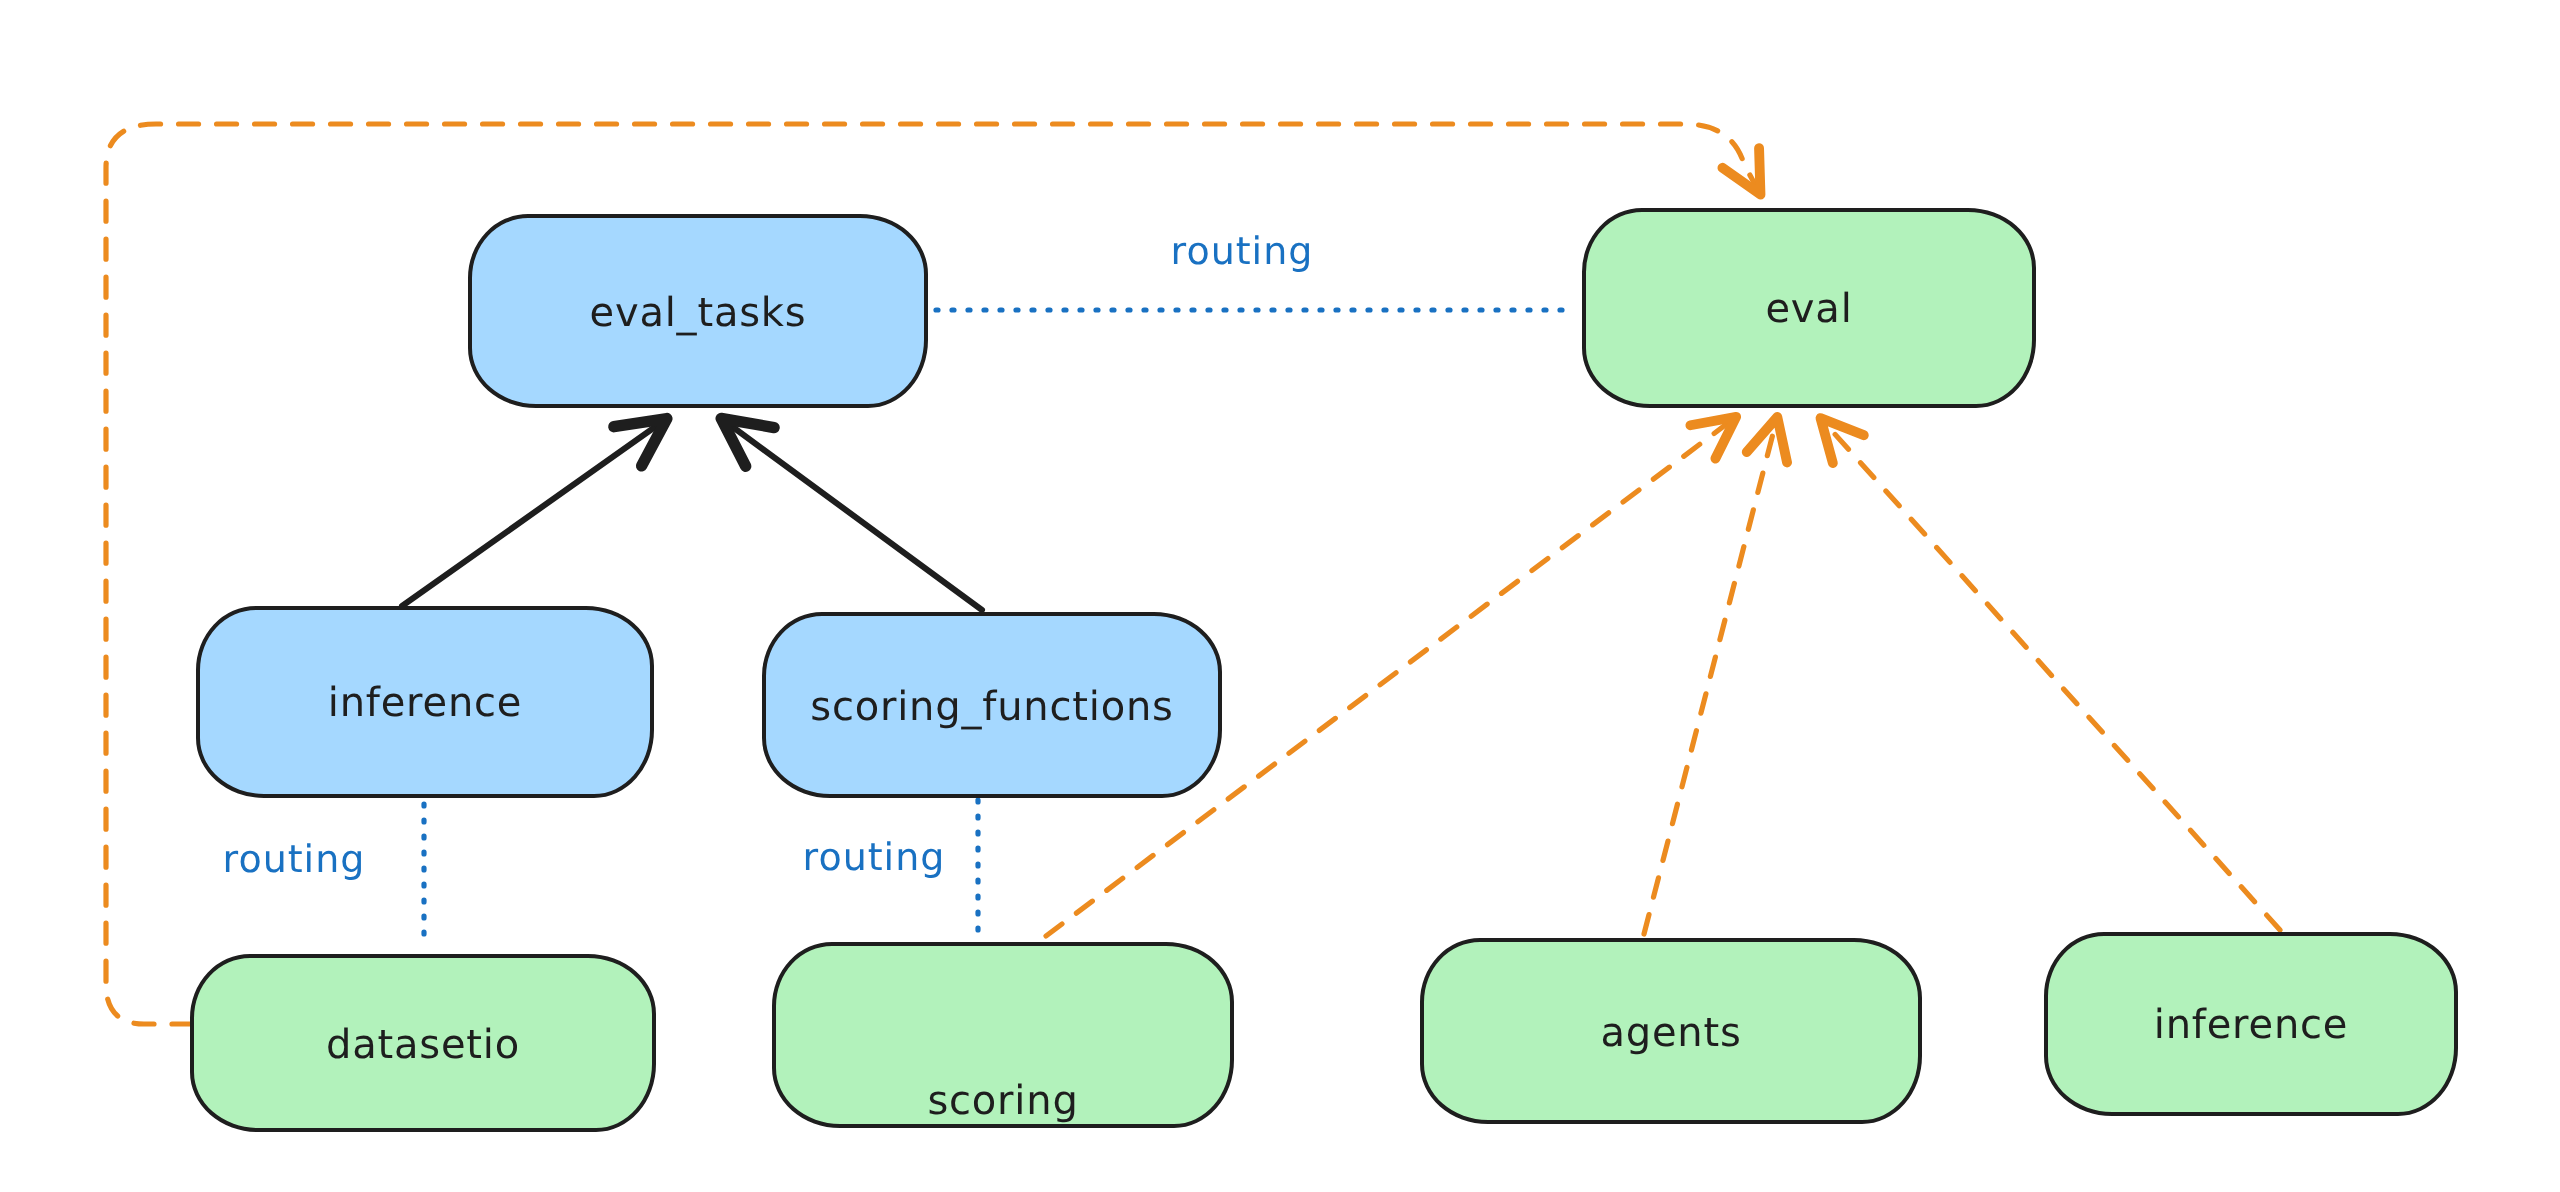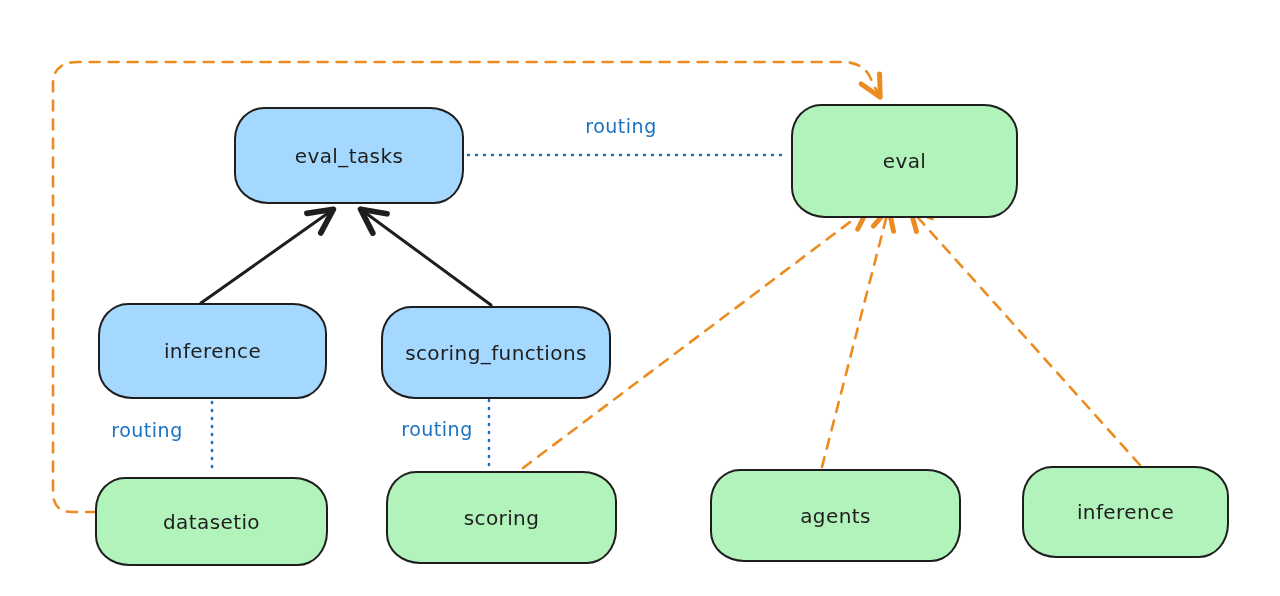--- a/index.html
+++ b/index.html
@@ -72,37 +72,37 @@
     <path class="edge-orange" d="M96 512 L72 512 Q53 512 53 492 L53 84 Q53 62 78 62 L842 62 Q866 62 872 82 L879 95" marker-end="url(#arrow-orange)"></path>
     <line class="edge-orange" x1="523" y1="468" x2="866" y2="210" marker-end="url(#arrow-orange)"></line>
     <line class="edge-orange" x1="822" y1="467" x2="888" y2="211" marker-end="url(#arrow-orange)"></line>
     <line class="edge-orange" x1="1140" y1="465" x2="912" y2="211" marker-end="url(#arrow-orange)"></line>
   </svg>
 
   <div class="node registry" style="left:234px;top:107px;width:230px;height:97px;">
     <span>eval_tasks</span>
   </div>
 
-  <div class="node api" style="left:791px;top:104px;width:227px;height:114px;">
+  <div class="node api" style="left:791px;top:104px;width:227px;height:100px;">
     <span>eval</span>
   </div>
 
   <div class="node registry" style="left:98px;top:303px;width:229px;height:96px;">
     <span>inference</span>
   </div>
 
   <div class="node api" style="left:95px;top:477px;width:233px;height:89px;">
     <span>datasetio</span>
   </div>
 
   <div class="node registry" style="left:381px;top:306px;width:230px;height:93px;">
     <span>scoring_functions</span>
   </div>
 
-  <div class="node api" style="left:386px;top:471px;width:231px;height:93px;">
+  <div class="node api" style="left:386px;top:471px;width:231px;height:93px;align-items:flex-end;">
     <span>scoring</span>
   </div>
 
   <div class="node api" style="left:710px;top:469px;width:251px;height:93px;">
     <span>agents</span>
   </div>
 
   <div class="node api" style="left:1022px;top:466px;width:207px;height:92px;">
     <span>inference</span>
   </div>

